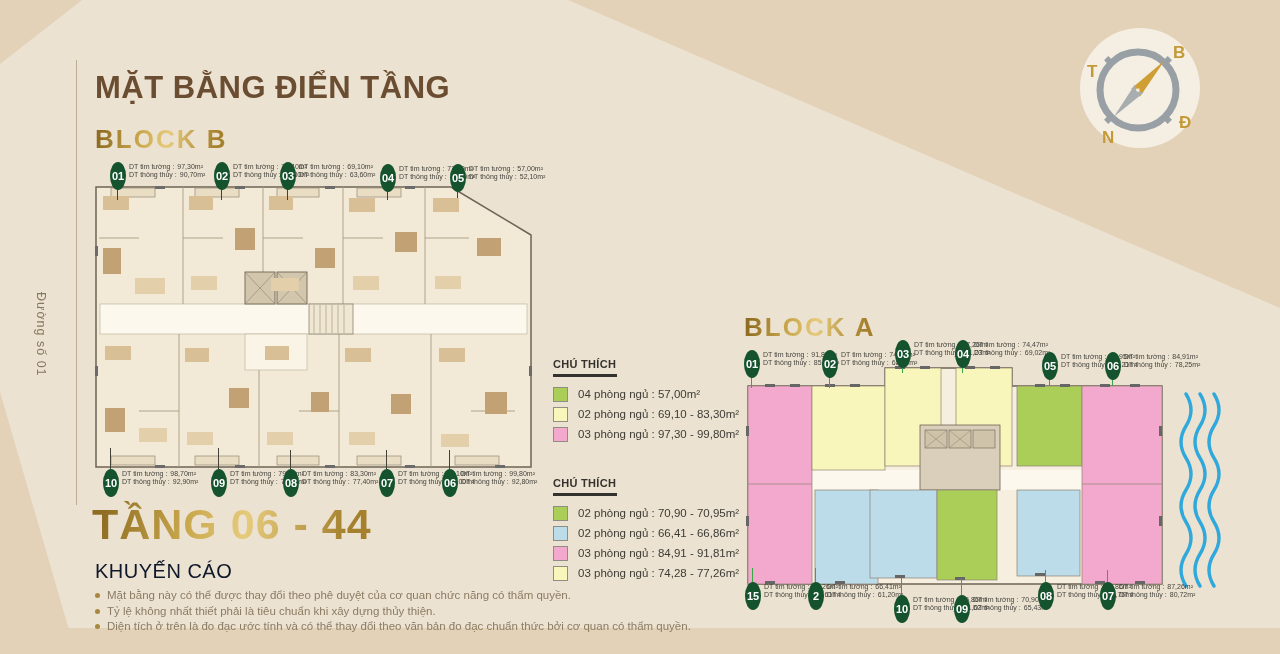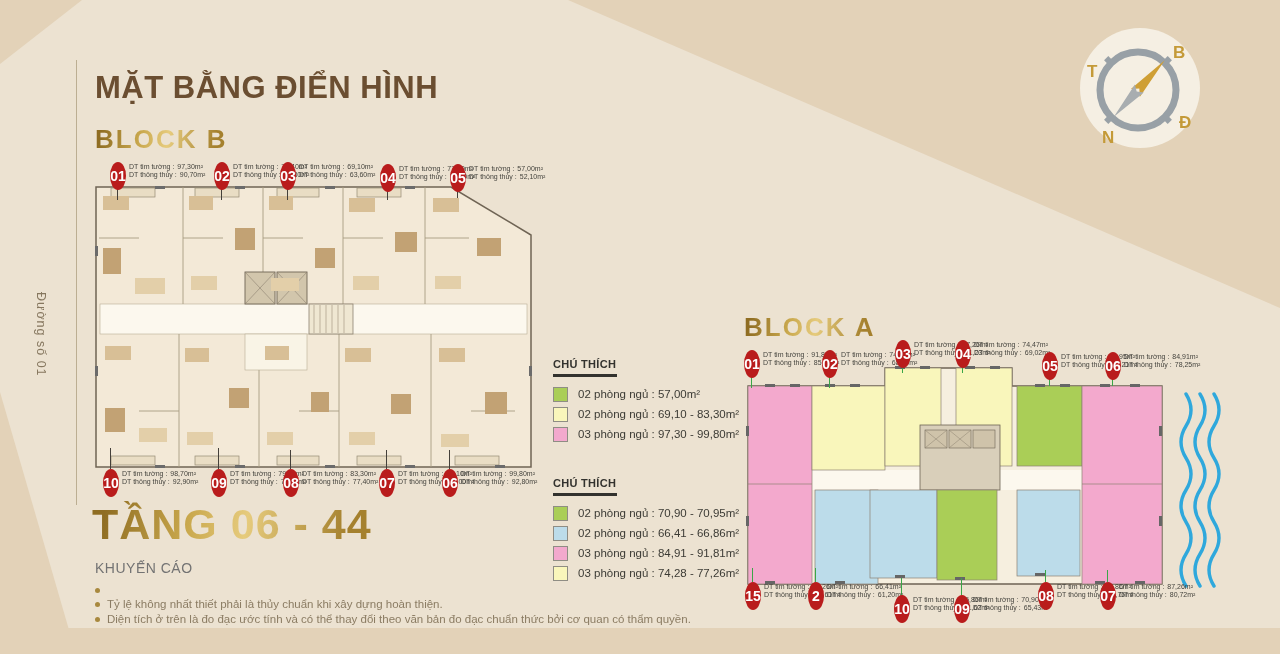--- a/index.html
+++ b/index.html
@@ -19,40 +19,40 @@
   .block-title{position:absolute;font-size:26px;letter-spacing:2px;}
   .floor-title{position:absolute;left:92px;top:500px;font-size:43px;letter-spacing:1px;}
 
   
   .street{position:absolute;left:34px;top:292px;writing-mode:vertical-rl;
     font-size:12.5px;color:#86775f;letter-spacing:1px;}
   .road-line{position:absolute;left:76px;top:60px;width:1px;height:445px;background:#bcae92;}
 
   
   .ulabel{position:absolute;display:flex;gap:3px;align-items:flex-start;}
-  .dot{width:16px;height:28px;border-radius:50%;background:#b91c1c;color:#fff;
-    font-size:14px;font-weight:700;display:flex;align-items:center;justify-content:center;
+  .dot{width:16px;height:28px;border-radius:50%;background:#14532d;color:#fff;
+    font-size:11px;font-weight:700;display:flex;align-items:center;justify-content:center;
     flex:0 0 16px;}
   .utxt{display:flex;flex-direction:column;padding-top:1px;}
   .row{white-space:nowrap;font-size:7px;line-height:8.2px;color:#45443e;}
   .row .v{margin-left:3px;}
   .lead{position:absolute;width:1px;}
   .leadb{background:#44403a;}
   .leada{background:#3aa648;}
 
   
   .legend{position:absolute;width:200px;}
   .ltitle{font-size:11px;font-weight:700;color:#33322e;letter-spacing:.3px;}
   .lrule{width:64px;height:2.5px;background:#33322e;margin:4px 0 10px;}
   .litem{display:flex;align-items:center;gap:10px;margin-bottom:5px;}
   .lswatch{width:15px;height:15px;border:1px solid #8f8d84;flex:0 0 15px;}
   .llabel{font-size:11.5px;color:#3c3b35;font-weight:500;white-space:nowrap;}
 
   
-  .khead{position:absolute;left:95px;top:560px;font-size:14px;color:#737373;letter-spacing:.5px;}
+  .khead{position:absolute;left:95px;top:560px;font-size:20px;color:#0f172a;letter-spacing:.5px;}
   .kbullets{position:absolute;left:95px;top:589px;}
   .kb{display:flex;align-items:baseline;gap:7px;margin-bottom:3.5px;}
   .kb .bdot{width:5px;height:5px;border-radius:50%;background:#a8883e;flex:0 0 5px;
     position:relative;top:-1px;}
   .kb .btx{font-size:11.5px;color:#8b7c63;white-space:nowrap;}
 </style>
 </head>
 <body>
 
 <div id="canvas">
@@ -78,21 +78,21 @@
       <polygon points="0,36 -6,-2 0,2 6,-2" fill="#a8adb0"></polygon>
     </g>
     <g font-family="Liberation Sans,sans-serif" font-size="17" font-weight="700" fill="#c49a38">
       <text x="97" y="34">B</text>
       <text x="103" y="104">Đ</text>
       <text x="26" y="119">N</text>
       <text x="11" y="53">T</text>
     </g>
   </svg>
 
-  <div class="main-title">MẶT BẰNG ĐIỂN HÌNH</div>
+  <div class="main-title">MẶT BẰNG ĐIỂN TẦNG</div>
   <div class="block-title goldtx" style="left:95px;top:124px">BLOCK B</div>
   <div class="block-title goldtx" style="left:744px;top:312px">BLOCK A</div>
   <div class="floor-title goldtx">TẦNG 06 - 44</div>
 
   <div class="street">Đường số 01</div>
   <div class="road-line"></div>
 
   <svg class="abs" style="left:95px;top:186px" width="437" height="282" viewBox="0 0 437 282">
     <path d="M1,1 H356 L436,49 V281 H1 Z" fill="#f3e9d7" stroke="#6f6454" stroke-width="1.5"></path>
     <rect x="5" y="118" width="427" height="30" fill="#fcf8ee" stroke="#b8ad95" stroke-width="0.6"></rect>
@@ -427,21 +427,21 @@
       <span class="row"><span class="k">DT tim tường :</span><span class="v">87,26m²</span></span>
       <span class="row"><span class="k">DT thông thủy :</span><span class="v">80,72m²</span></span>
     </span>
   </div>
 
   <div class="legend" style="left:553px;top:358px">
     <div class="ltitle">CHÚ THÍCH</div>
     <div class="lrule"></div>
     <div class="litem">
       <span class="lswatch" style="background: rgb(170, 206, 87);"></span>
-      <span class="llabel">02 phòng ngủ : 57,00m²</span>
+      <span class="llabel">04 phòng ngủ : 57,00m²</span>
     </div>
     <div class="litem">
       <span class="lswatch" style="background: rgb(249, 246, 187);"></span>
       <span class="llabel">02 phòng ngủ : 69,10 - 83,30m²</span>
     </div>
     <div class="litem">
       <span class="lswatch" style="background: rgb(243, 169, 205);"></span>
       <span class="llabel">03 phòng ngủ : 97,30 - 99,80m²</span>
     </div>
   </div>
@@ -464,24 +464,25 @@
     <div class="litem">
       <span class="lswatch" style="background: rgb(249, 246, 187);"></span>
       <span class="llabel">03 phòng ngủ : 74,28 - 77,26m²</span>
     </div>
   </div>
 
   <div class="khead">KHUYẾN CÁO</div>
   <div class="kbullets">
     <div class="kb">
       <span class="bdot"></span>
+      <span class="btx">Mặt bằng này có thể được thay đổi theo phê duyệt của cơ quan chức năng có thẩm quyền.</span>
     </div>
     <div class="kb">
       <span class="bdot"></span>
-      <span class="btx">Tỷ lệ không nhất thiết phải là thủy chuẩn khi xây dựng hoàn thiện.</span>
+      <span class="btx">Tỷ lệ không nhất thiết phải là tiêu chuẩn khi xây dựng thủy thiện.</span>
     </div>
     <div class="kb">
       <span class="bdot"></span>
       <span class="btx">Diện tích ở trên là đo đạc ước tính và có thể thay đổi theo văn bản đo đạc chuẩn thức bởi cơ quan có thẩm quyền.</span>
     </div>
   </div>
 
 </div>
 
 </body></html>

